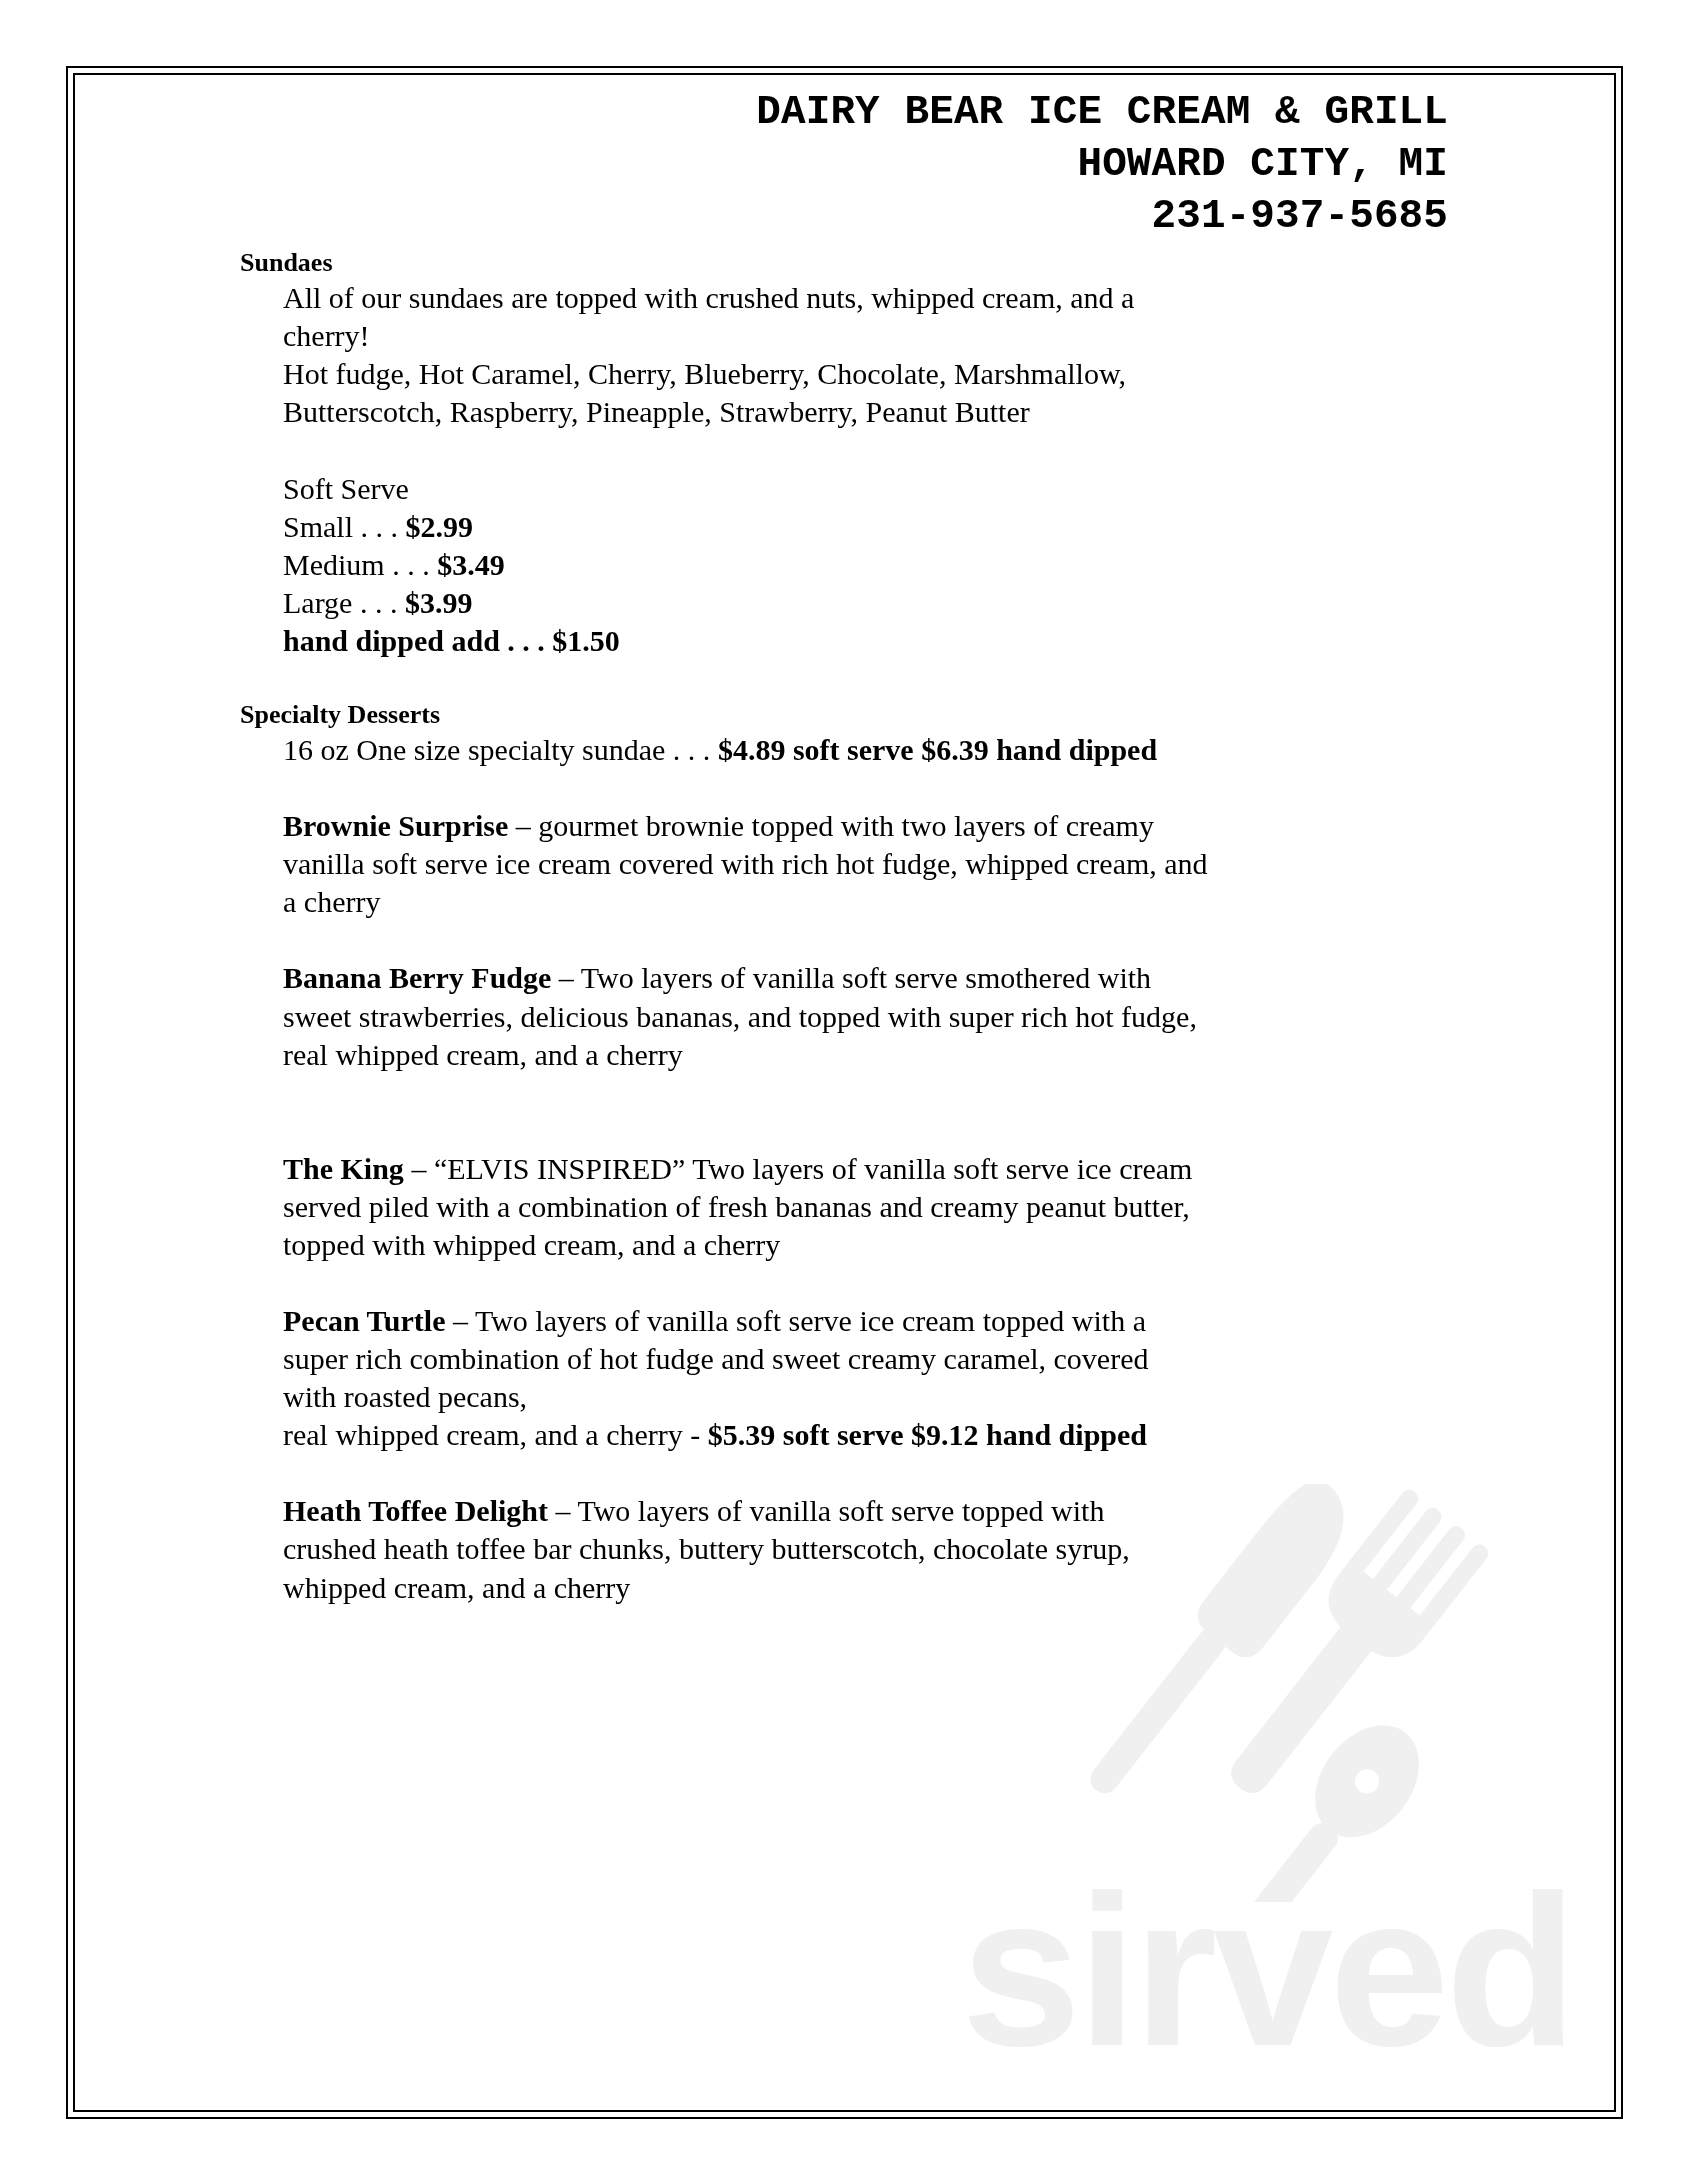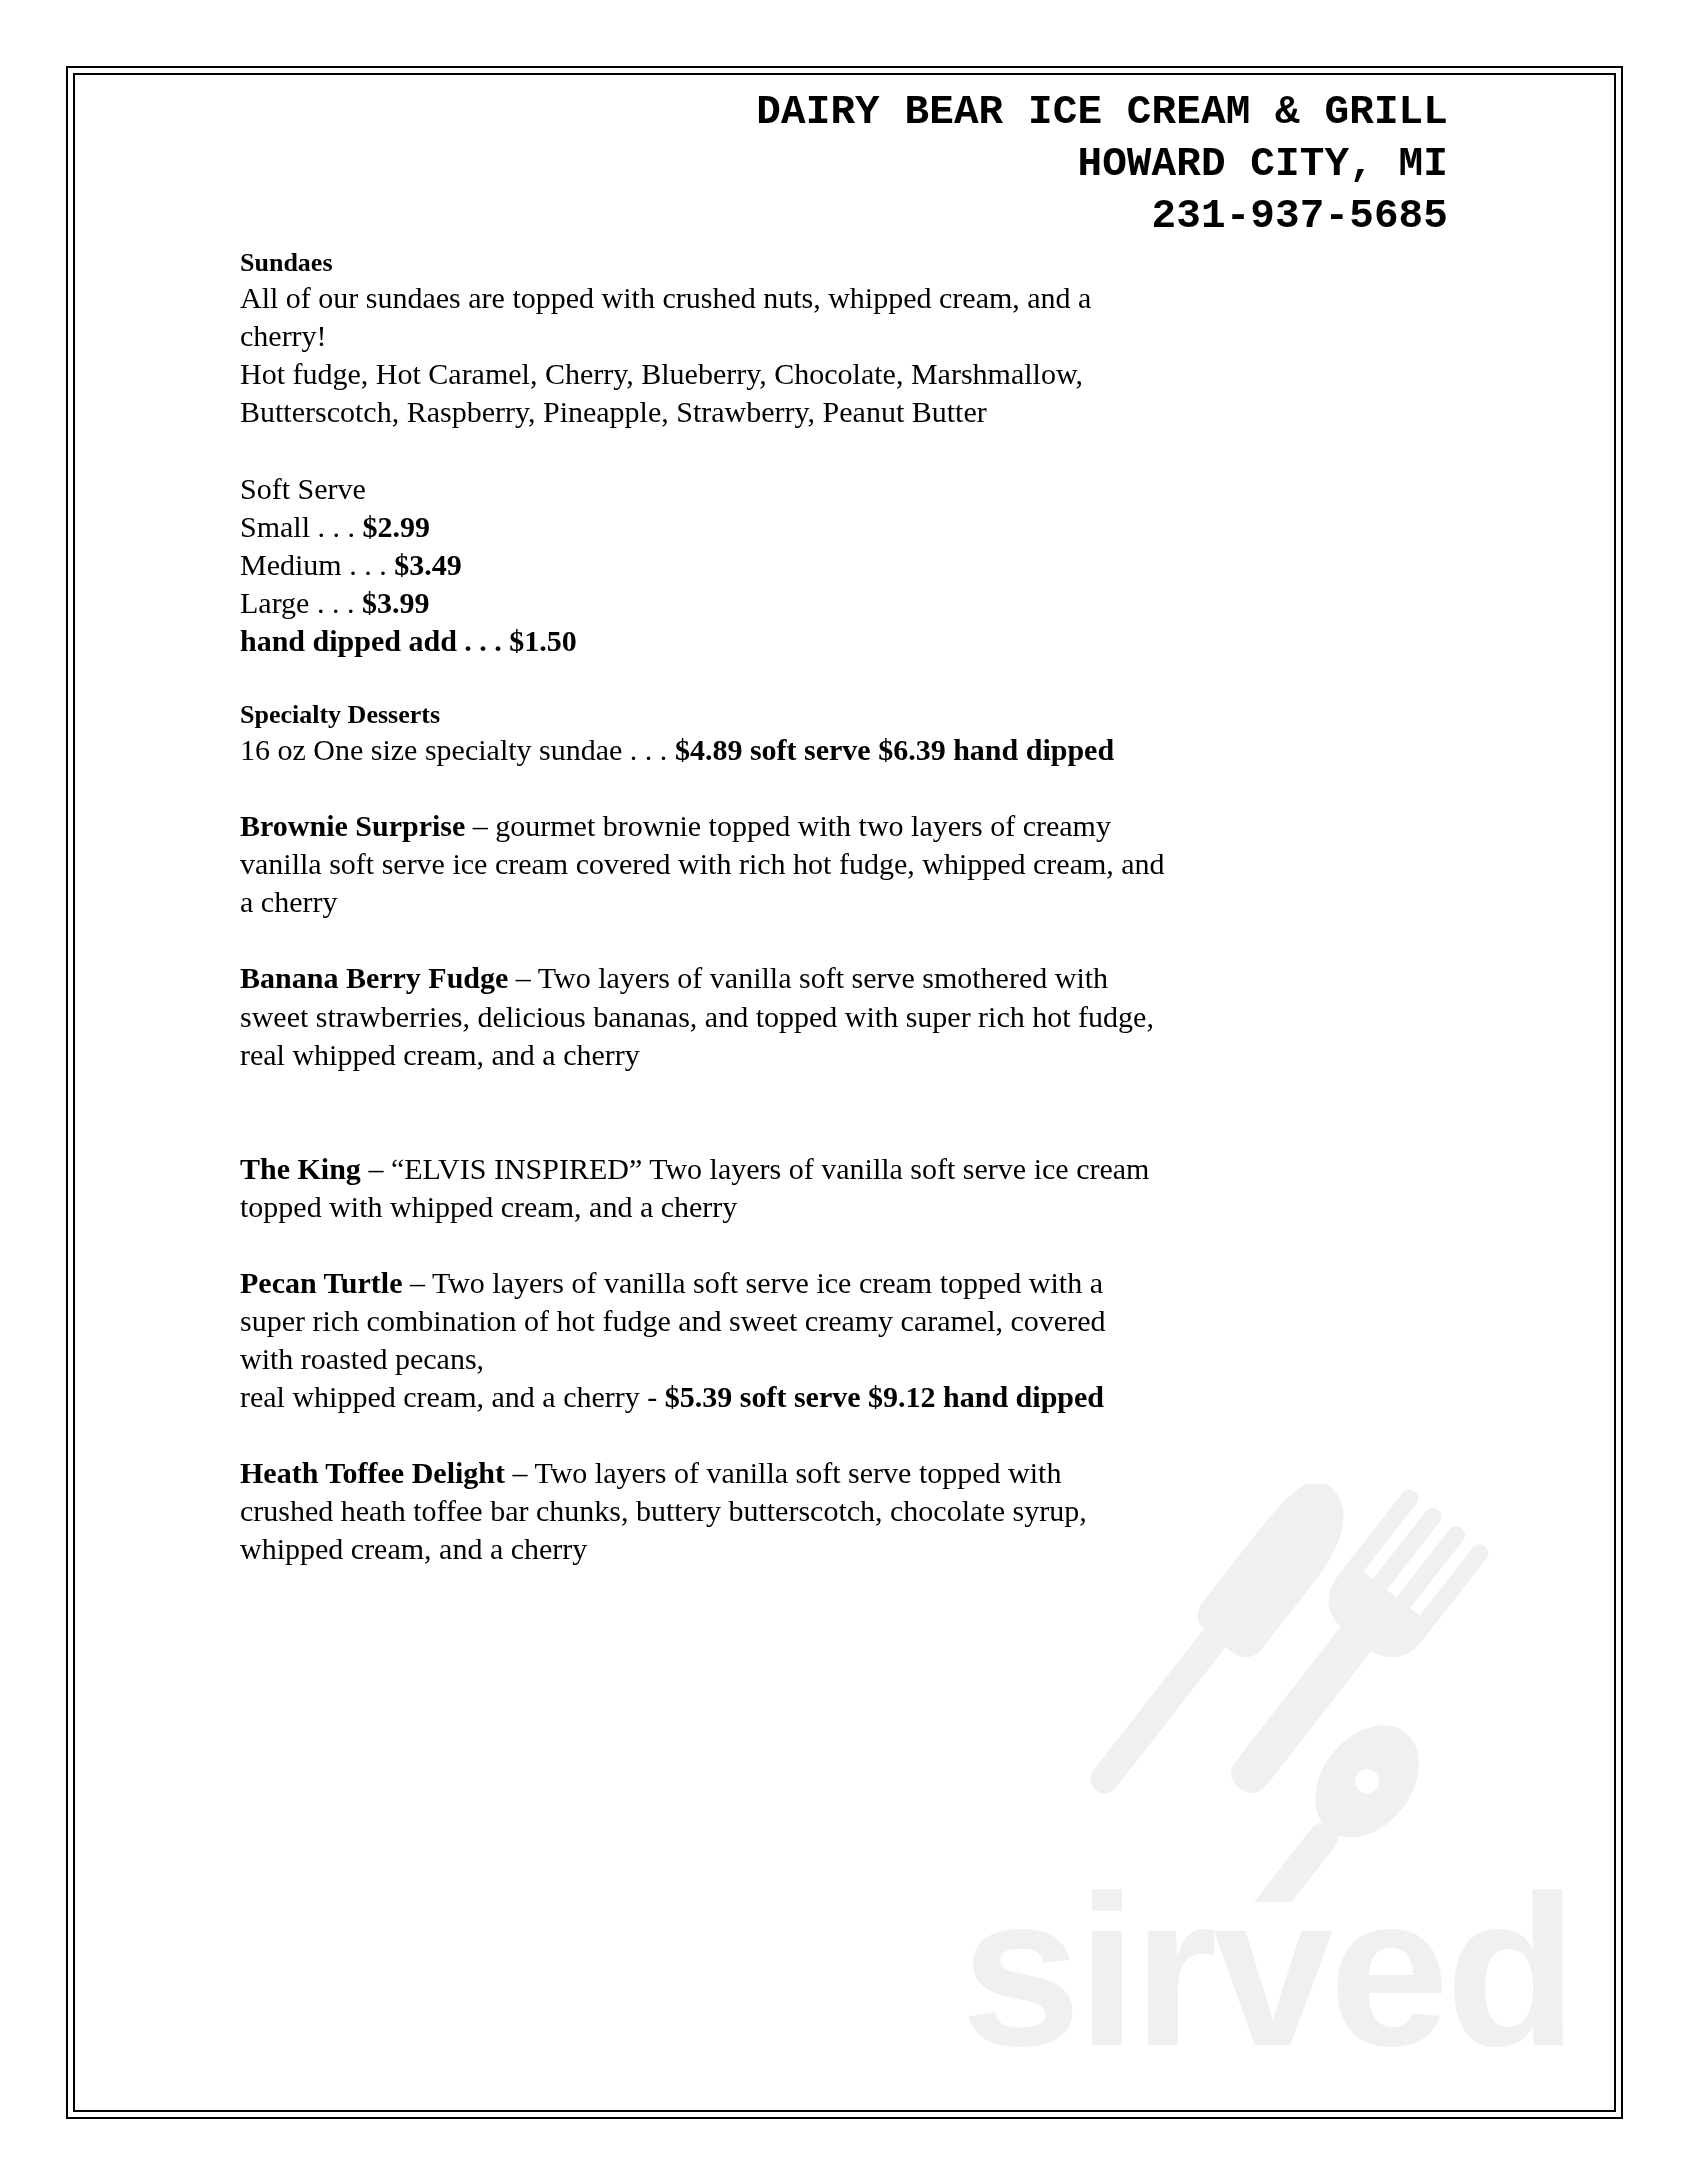--- a/index.html
+++ b/index.html
@@ -79,20 +79,21 @@
     line-height: 1.27;
     letter-spacing: 0.1px;
     font-family: Liberation Mono, monospace;
   }
   #header-block { margin-bottom: 4px; }
 
   .body-line {
     font-size: 30px;
     line-height: 1.27;
     white-space: pre-wrap;
+    margin-left: 43px;
   }
   .section-head {
     font-size: 26px;
     font-weight: 700;
     line-height: 1.27;
   }
   .blank-line {
     font-size: 30px;
     line-height: 1.27;
     height: 38px;
@@ -188,20 +189,21 @@
         <div class="body-line">real whipped cream, and a cherry</div>
       </div>
 
       <div class="blank-line"></div>
 
 
       <div class="blank-line"></div>
 
       <div class="item-block">
         <div class="body-line"><span class="item-name">The King</span><span> – </span><span>“ELVIS INSPIRED” Two layers of vanilla soft serve ice cream</span></div>
+        <div class="body-line">served piled with a combination of fresh bananas and creamy peanut butter,</div>
         <div class="body-line">topped with whipped cream, and a cherry</div>
       </div>
 
       <div class="blank-line"></div>
 
       <div class="item-block">
         <div class="body-line"><span class="item-name">Pecan Turtle</span><span> – </span><span>Two layers of vanilla soft serve ice cream topped with a</span></div>
         <div class="body-line">super rich combination of hot fudge and sweet creamy caramel, covered</div>
         <div class="body-line">with roasted pecans,</div>
         <div class="body-line"><span>real whipped cream, and a cherry - </span><span class="b">$5.39 soft serve $9.12 hand dipped</span></div>

